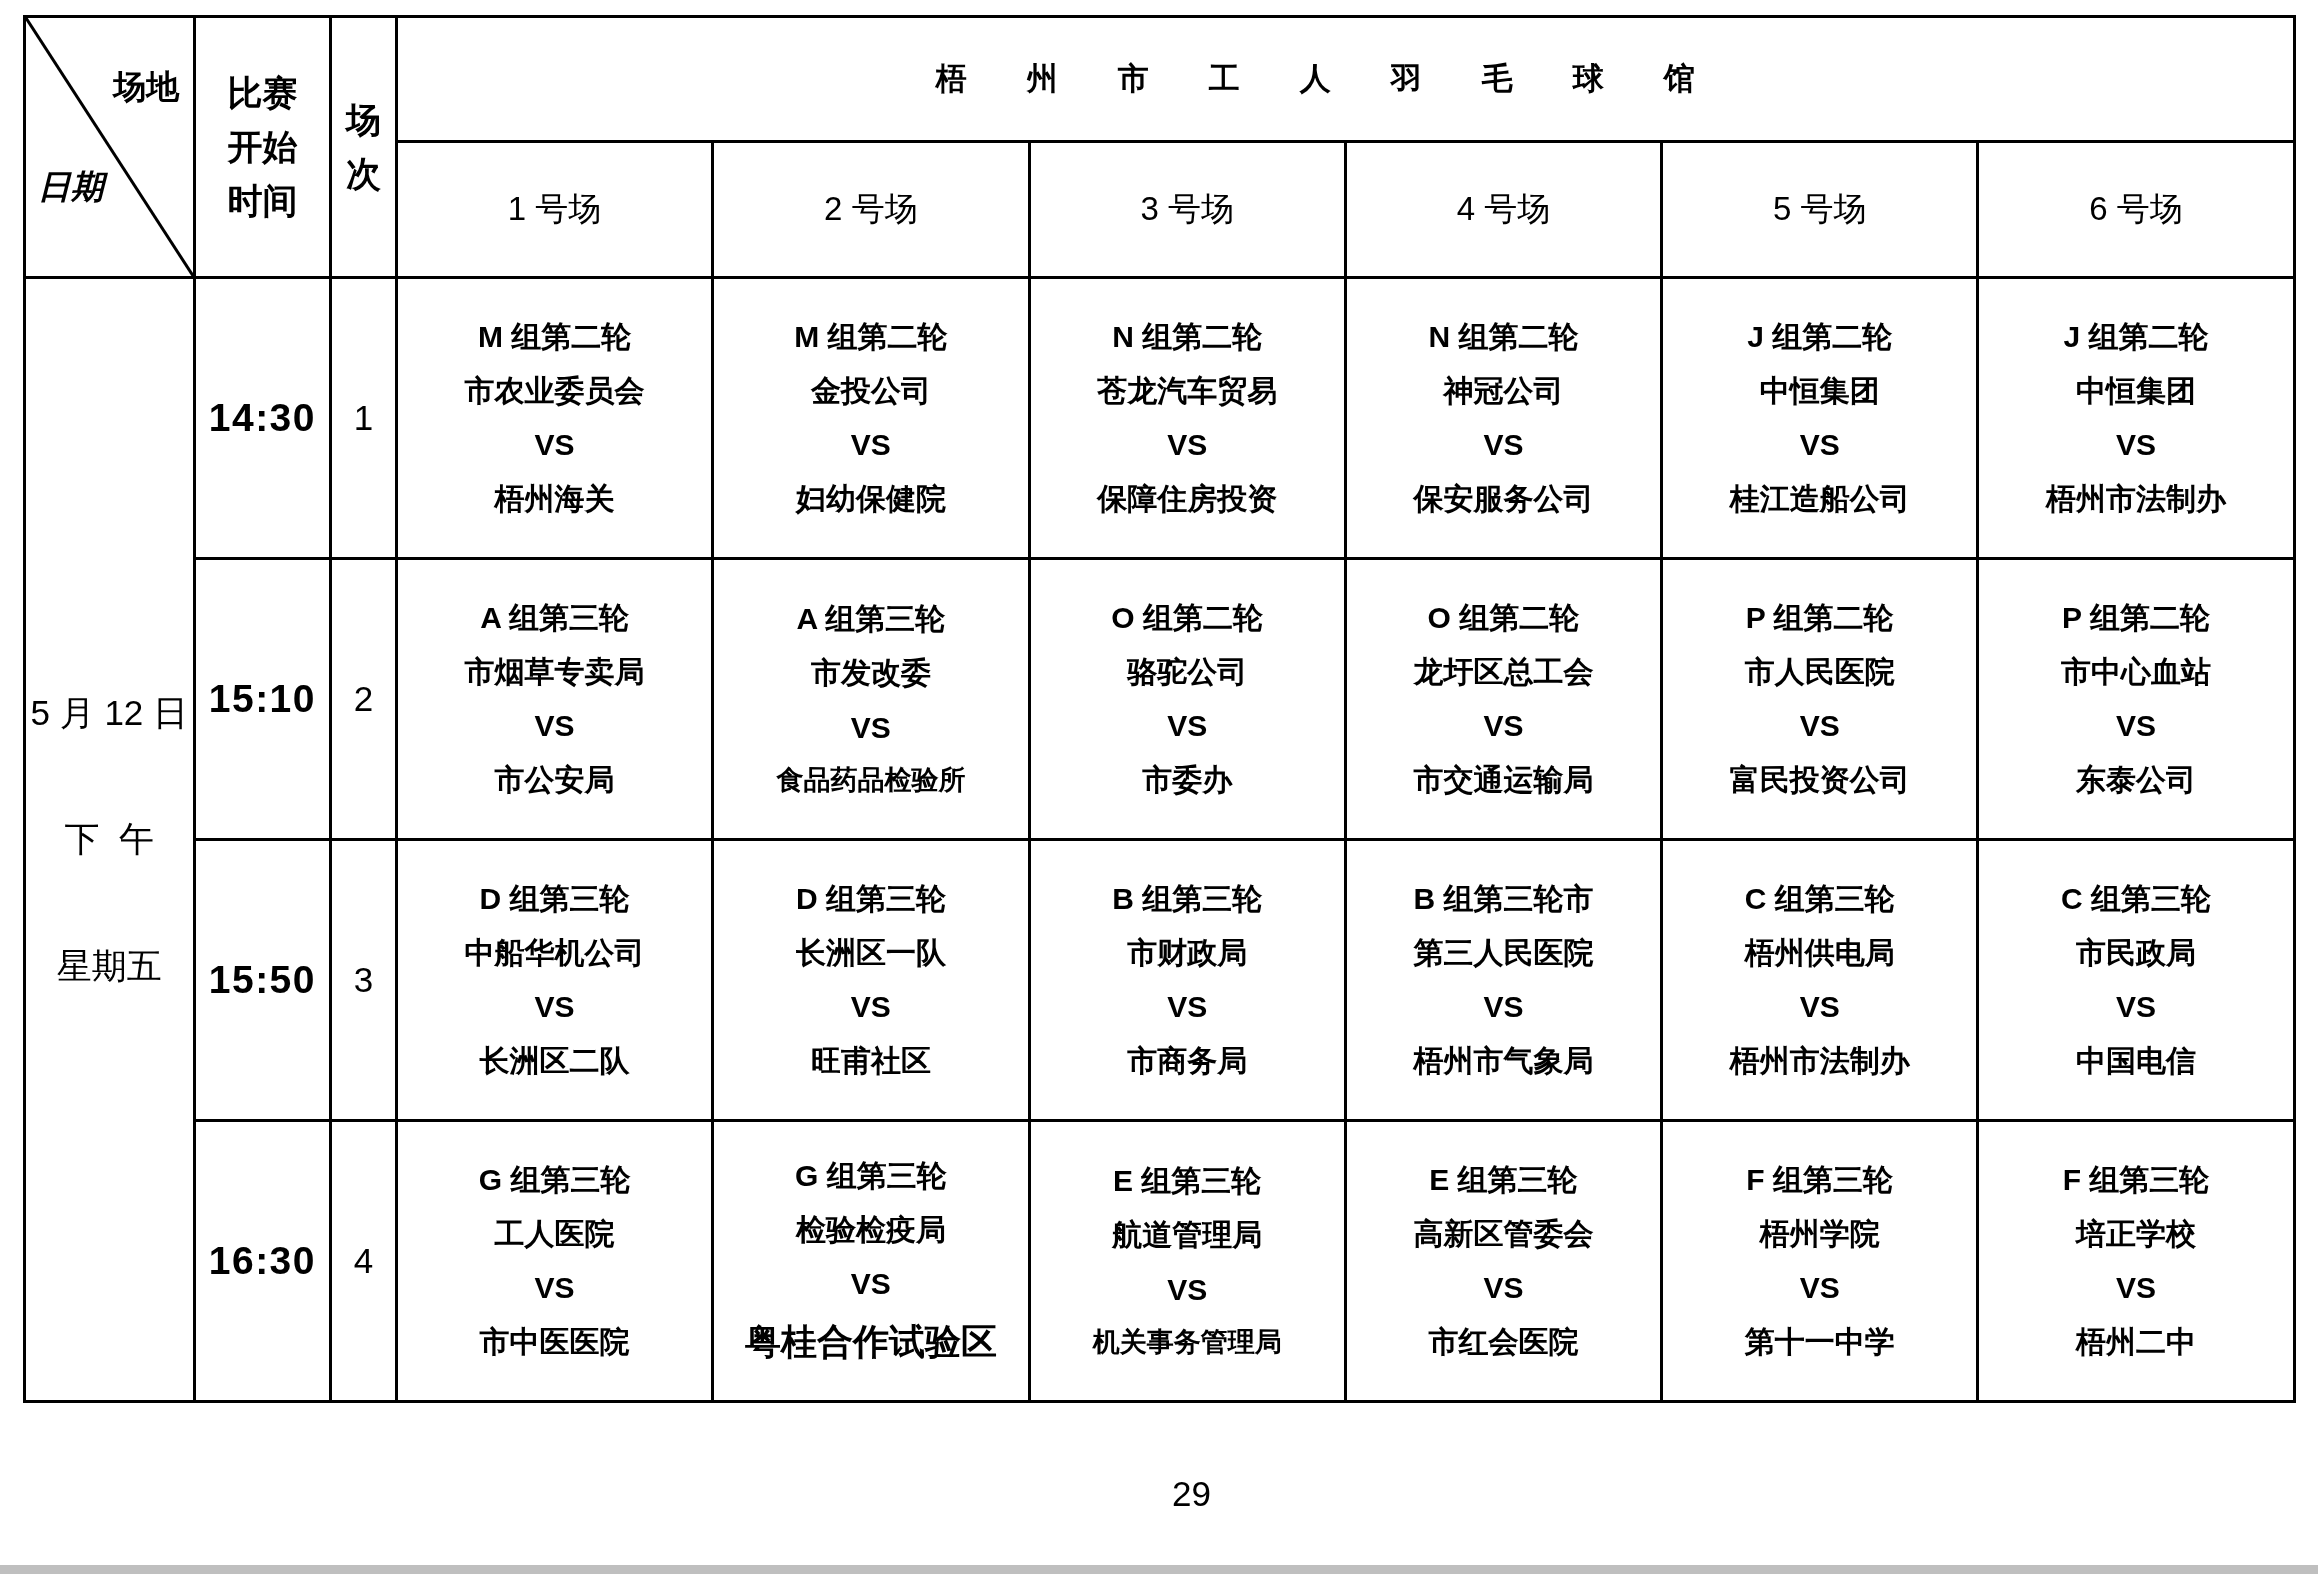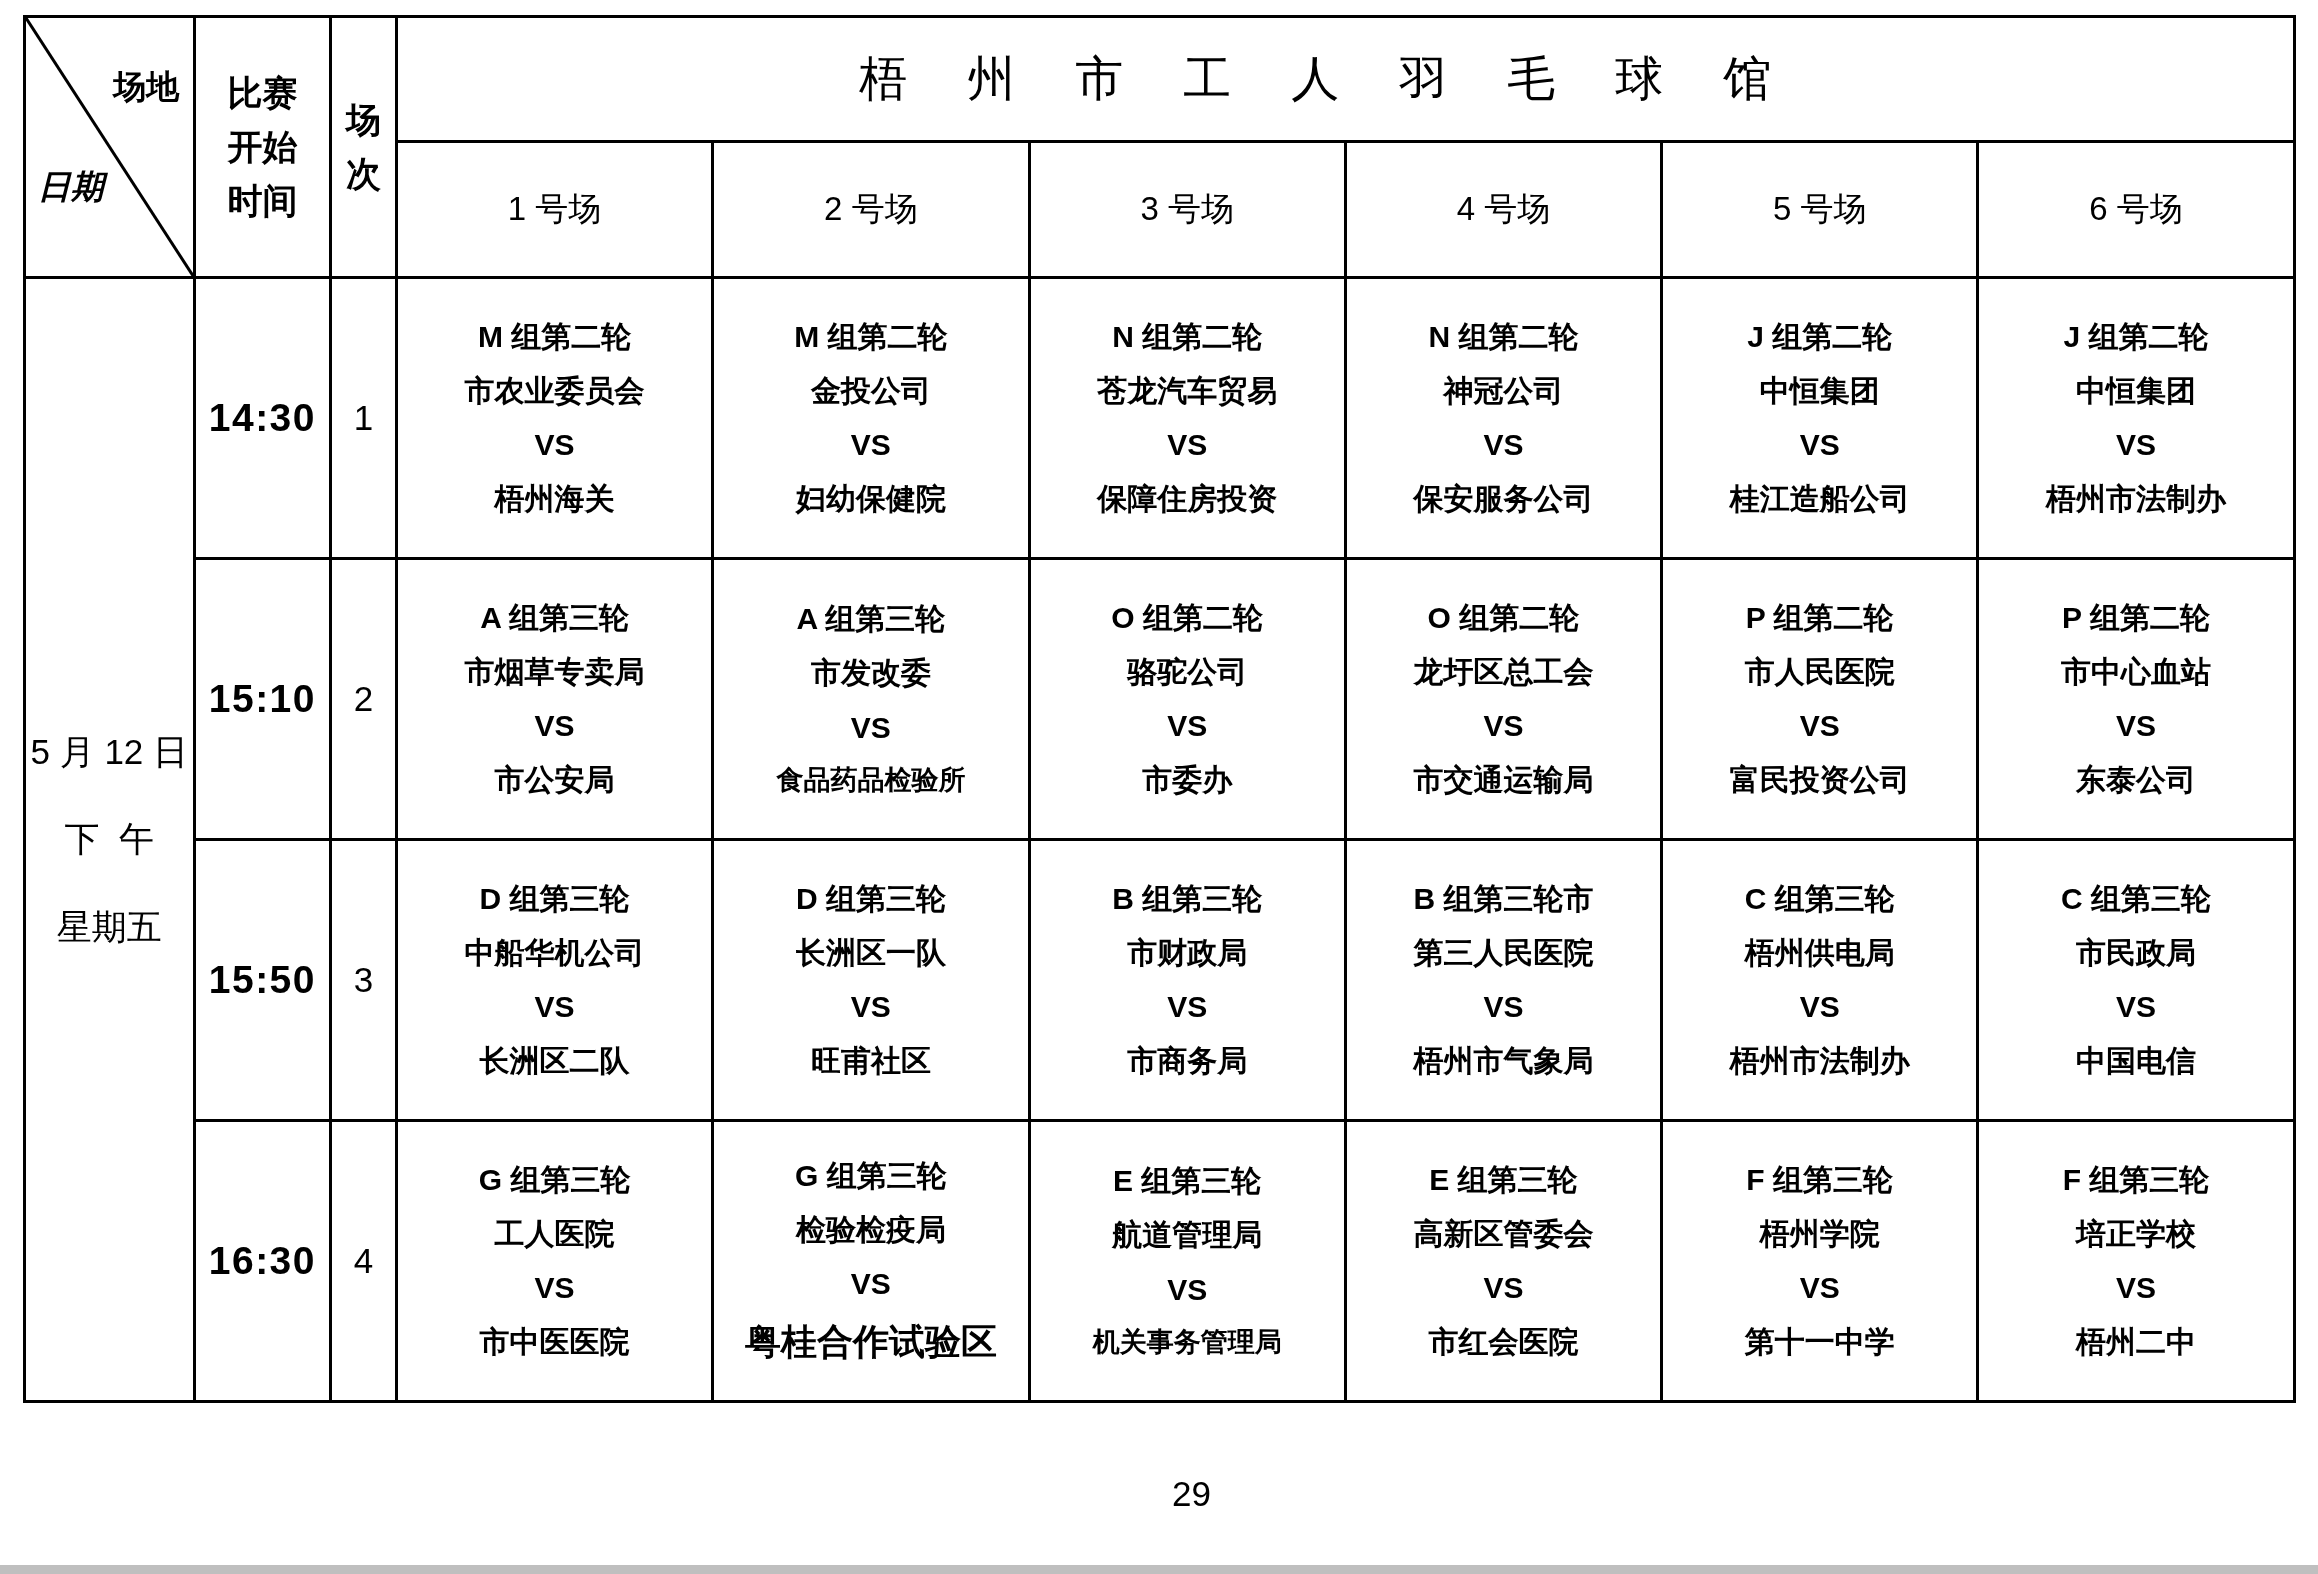--- a/index.html
+++ b/index.html
@@ -34,31 +34,31 @@
   td.corner .diag { position:absolute; inset:0; width:100%; height:100%; }
   td.corner .lbl { position:absolute; font-size:33px; font-weight:700; }
   td.corner .lbl.venue { top:47px; right:13.6px; }
   td.corner .lbl.date  { bottom:66px; left:12px;font-style:italic; }
 
   td.time-hdr .hline, td.sess-hdr .hline {
     font-size:35px; font-weight:700; line-height:1.55;
   }
 
   td.title-cell {
-    font-size:48px; font-weight:400;
+    font-size:31px; font-weight:700;
     letter-spacing:60px;
     white-space:nowrap;
   }
 
   td.court-hdr { font-size:33px; font-weight:400; white-space:pre; }
 
   td.date-cell .dline {
     font-size:35px; font-weight:400;
     white-space:pre;
-    margin:49px 0;
+    margin:88px 0;
     line-height:1.1;
   }
 
   td.time-cell { font-size:39px; font-weight:700; letter-spacing:1.5px; }
   td.sess-cell { font-size:35px; font-weight:400; }
 
   td.match .line {
     font-size:30px; font-weight:700;
     line-height:1.15;
     margin:19.6px 0;

